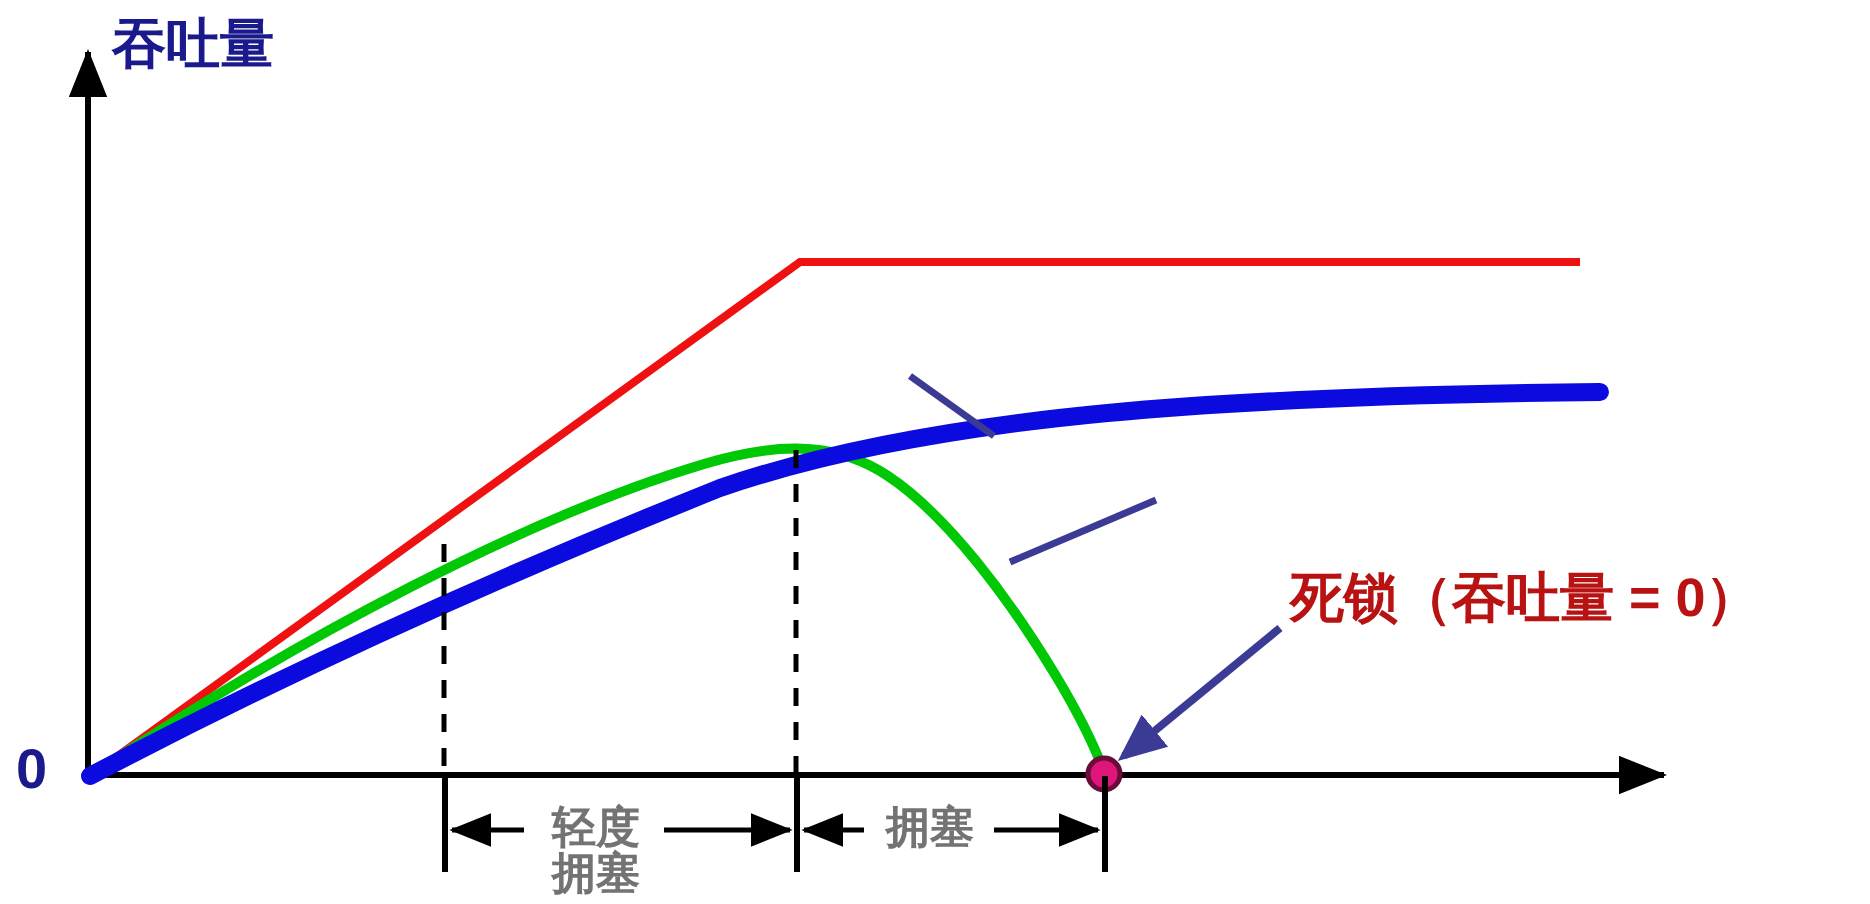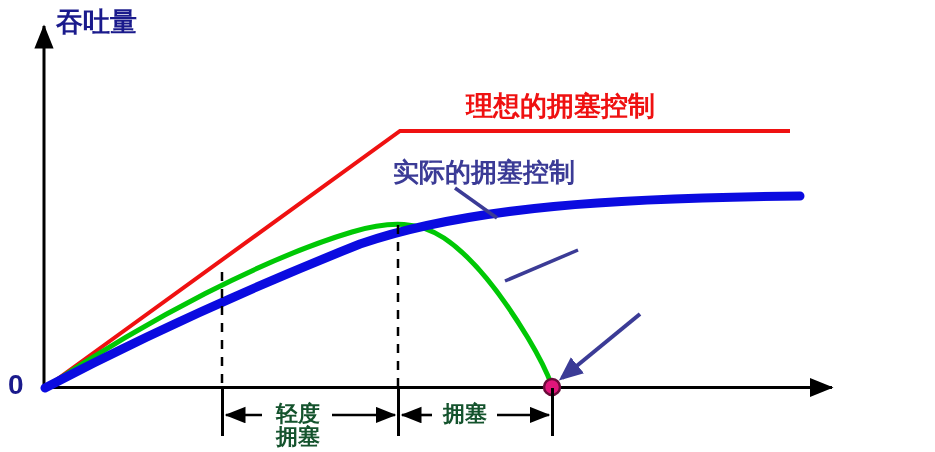--- a/index.html
+++ b/index.html
@@ -46,21 +46,21 @@
   .ann-navy {
     font-size: 26px;
     color: #3b3b96;
   }
   .ann-darkred {
     font-size: 27px;
     color: #b81212;
   }
   .range-label {
     font-size: 22px;
-    color: #14532d;
+    color: #737373;
     text-align: center;
     font-weight: bold;
   }
   .range-label .l2 { display: block; }
 </style>
 </head>
 <body>
 
 <div id="figure">
 
@@ -107,25 +107,24 @@
 
     <line x1="402" y1="415" x2="432" y2="415" stroke="#000000" stroke-width="2.6" marker-end="url(#arrow-black-start)" transform="rotate(180 417 415)"></line>
     <line x1="497" y1="415" x2="549" y2="415" stroke="#000000" stroke-width="2.6" marker-end="url(#arrow-black)"></line>
   </svg>
 
   <div class="lbl axis-label" style="left:56px; top:8px;">吞吐量</div>
 
   <div class="lbl origin-label" style="left:8px; top:370px;">0</div>
 
 
-  <div class="lbl ann-red" style="left:466px; top:92px;">理想的拥塞控制</div>
-
-  <div class="lbl ann-navy" style="left:393px; top:159px;">实际的拥塞控制</div>
 
 
+
+  <div class="lbl ann-darkred" style="left:645px; top:285px;">死锁（吞吐量 = 0）</div>
 
   <div class="lbl range-label" style="left:266px; top:402px; width:64px;">
     <span>轻度</span>
     <span class="l2">拥塞</span>
   </div>
 
   <div class="lbl range-label" style="left:437px; top:402px; width:56px;">
     <span>拥塞</span>
   </div>
 

